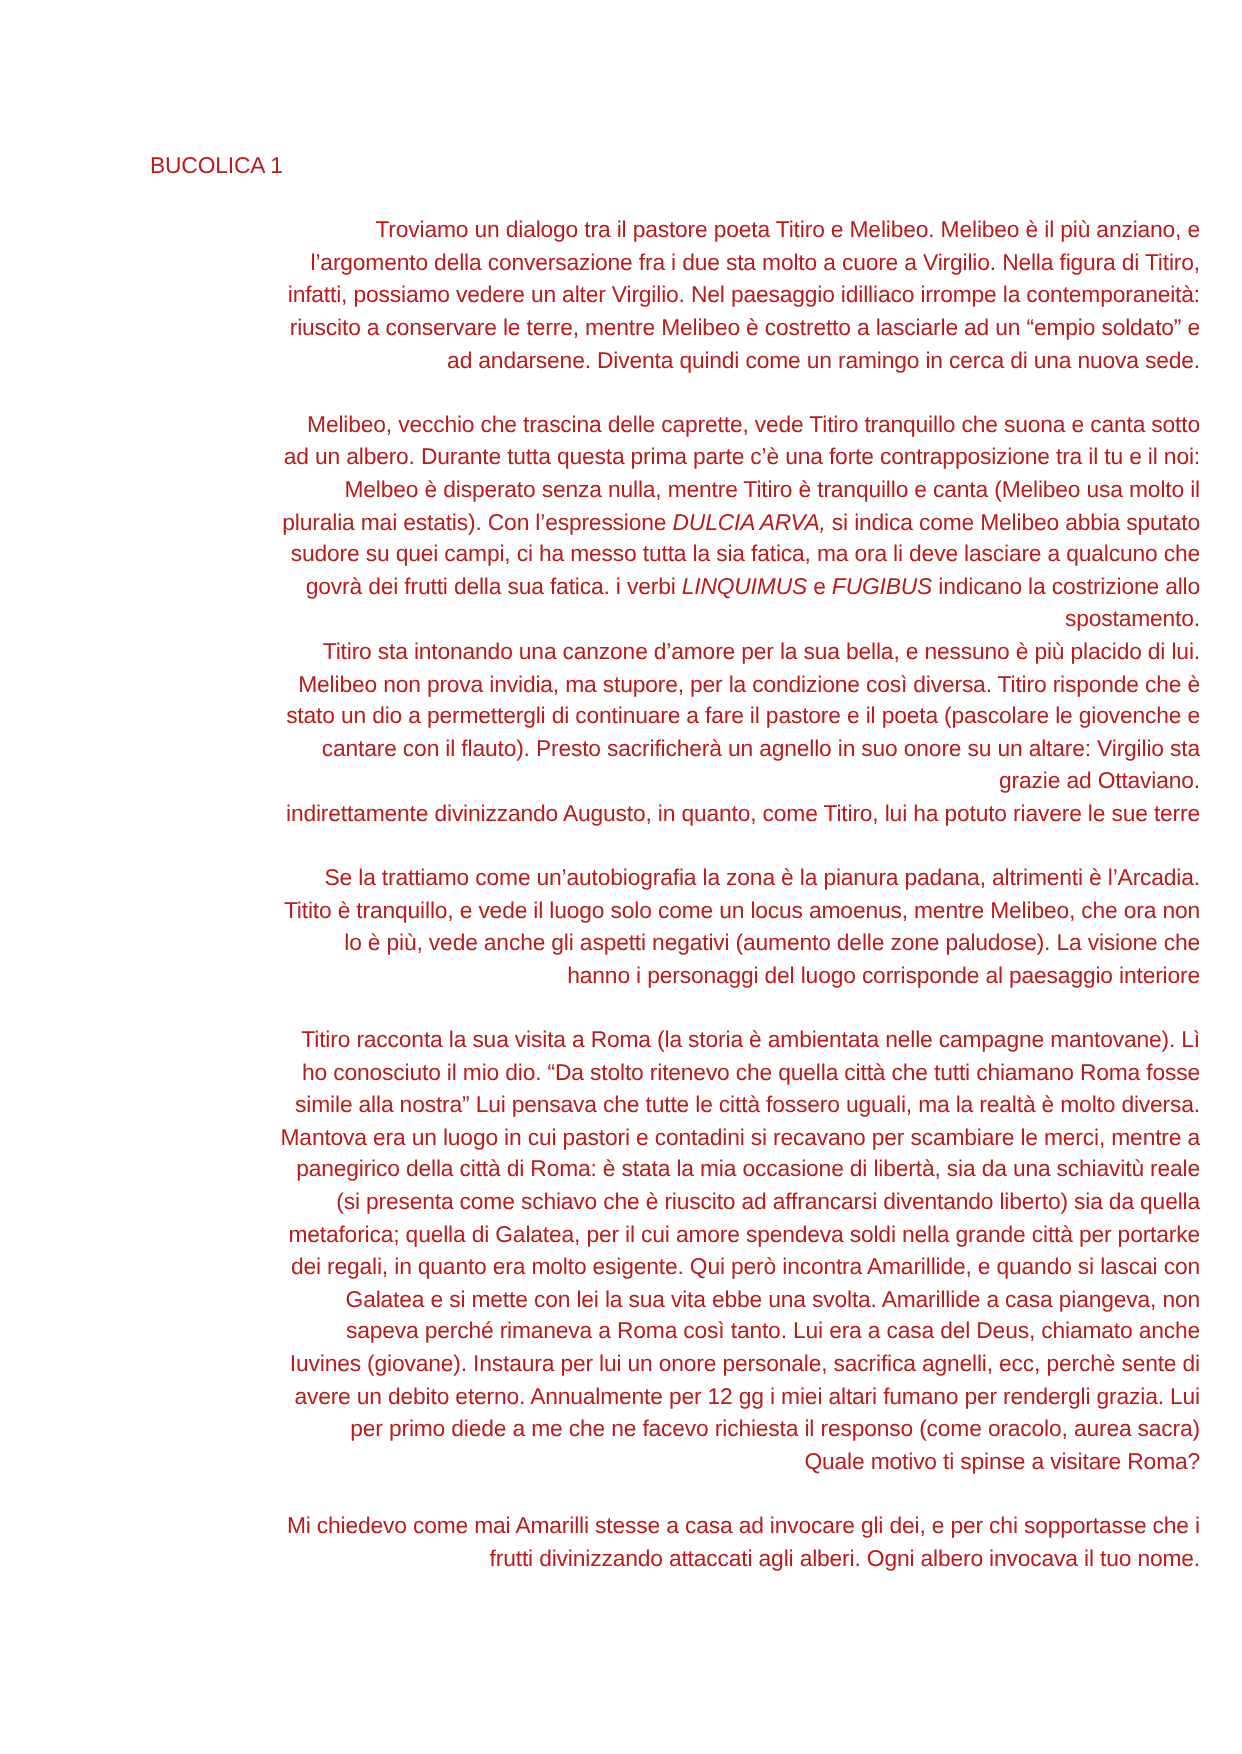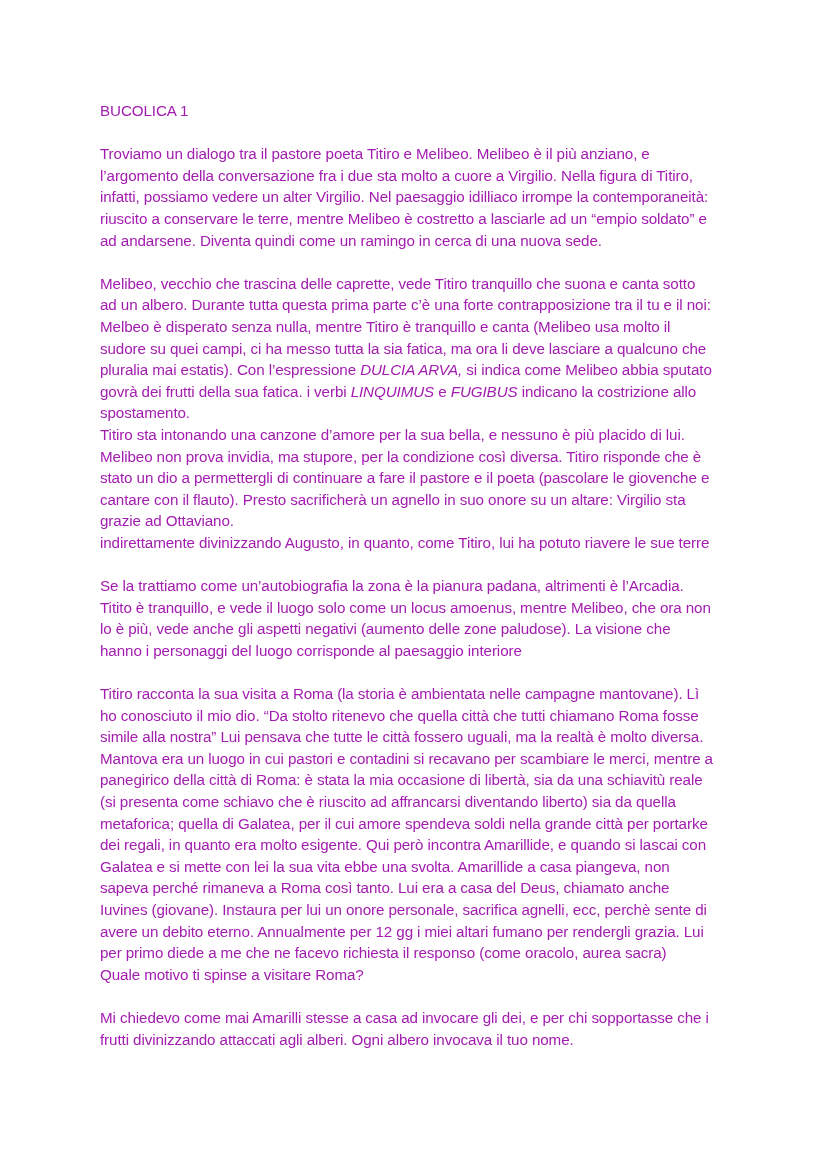--- a/index.html
+++ b/index.html
@@ -1,24 +1,24 @@
 <!DOCTYPE html>
 <html><head>
 <meta charset="utf-8">
 <style>
   html, body { margin: 0; padding: 0; background: #ffffff; }
   body { width: 828px; height: 1169px; position: relative; overflow: hidden; }
   .page {
     position: absolute; left: 100px; top: 100px; width: 700px;
     font-family: "Liberation Sans", sans-serif;
-    font-size: 15.2px; color: #a21caf; line-height: 21.6px;
+    font-size: 15.2px; color: #b91c1c; line-height: 21.6px;
     letter-spacing: -0.1px;
   }
   .title { margin: 0 0 21.6px 0; }
-  .para { margin: 0 0 21.6px 0; }
+  .para { margin: 0 0 21.6px 0; text-align: right; }
   .para.tight { margin-bottom: 0; }
   .line { display: block; white-space: nowrap; }
   .line span.it { font-style: italic; }
 </style>
 </head>
 <body>
 
 <div class="page">
   <div class="title">BUCOLICA 1</div>
 
@@ -27,22 +27,22 @@
     <span class="line">l’argomento della conversazione fra i due sta molto a cuore a Virgilio. Nella figura di Titiro,</span>
     <span class="line">infatti, possiamo vedere un alter Virgilio. Nel paesaggio idilliaco irrompe la contemporaneità:</span>
     <span class="line">riuscito a conservare le terre, mentre Melibeo è costretto a lasciarle ad un “empio soldato” e</span>
     <span class="line">ad andarsene. Diventa quindi come un ramingo in cerca di una nuova sede.</span>
   </div>
 
   <div class="para tight">
     <span class="line">Melibeo, vecchio che trascina delle caprette, vede Titiro tranquillo che suona e canta sotto</span>
     <span class="line">ad un albero. Durante tutta questa prima parte c’è una forte contrapposizione tra il tu e il noi:</span>
     <span class="line">Melbeo è disperato senza nulla, mentre Titiro è tranquillo e canta (Melibeo usa molto il</span>
+    <span class="line"><span>pluralia mai estatis). Con l’espressione </span><span class="it">DULCIA ARVA,</span><span> si indica come Melibeo abbia sputato</span></span>
     <span class="line">sudore su quei campi, ci ha messo tutta la sia fatica, ma ora li deve lasciare a qualcuno che</span>
-    <span class="line"><span>pluralia mai estatis). Con l’espressione </span><span class="it">DULCIA ARVA,</span><span> si indica come Melibeo abbia sputato</span></span>
     <span class="line"><span>govrà dei frutti della sua fatica. i verbi </span><span class="it">LINQUIMUS</span><span> e </span><span class="it">FUGIBUS</span><span> indicano la costrizione allo</span></span>
     <span class="line">spostamento.</span>
   </div>
 
   <div class="para">
     <span class="line">Titiro sta intonando una canzone d’amore per la sua bella, e nessuno è più placido di lui.</span>
     <span class="line">Melibeo non prova invidia, ma stupore, per la condizione così diversa. Titiro risponde che è</span>
     <span class="line">stato un dio a permettergli di continuare a fare il pastore e il poeta (pascolare le giovenche e</span>
     <span class="line">cantare con il flauto). Presto sacrificherà un agnello in suo onore su un altare: Virgilio sta</span>
     <span class="line">grazie ad Ottaviano.</span>

